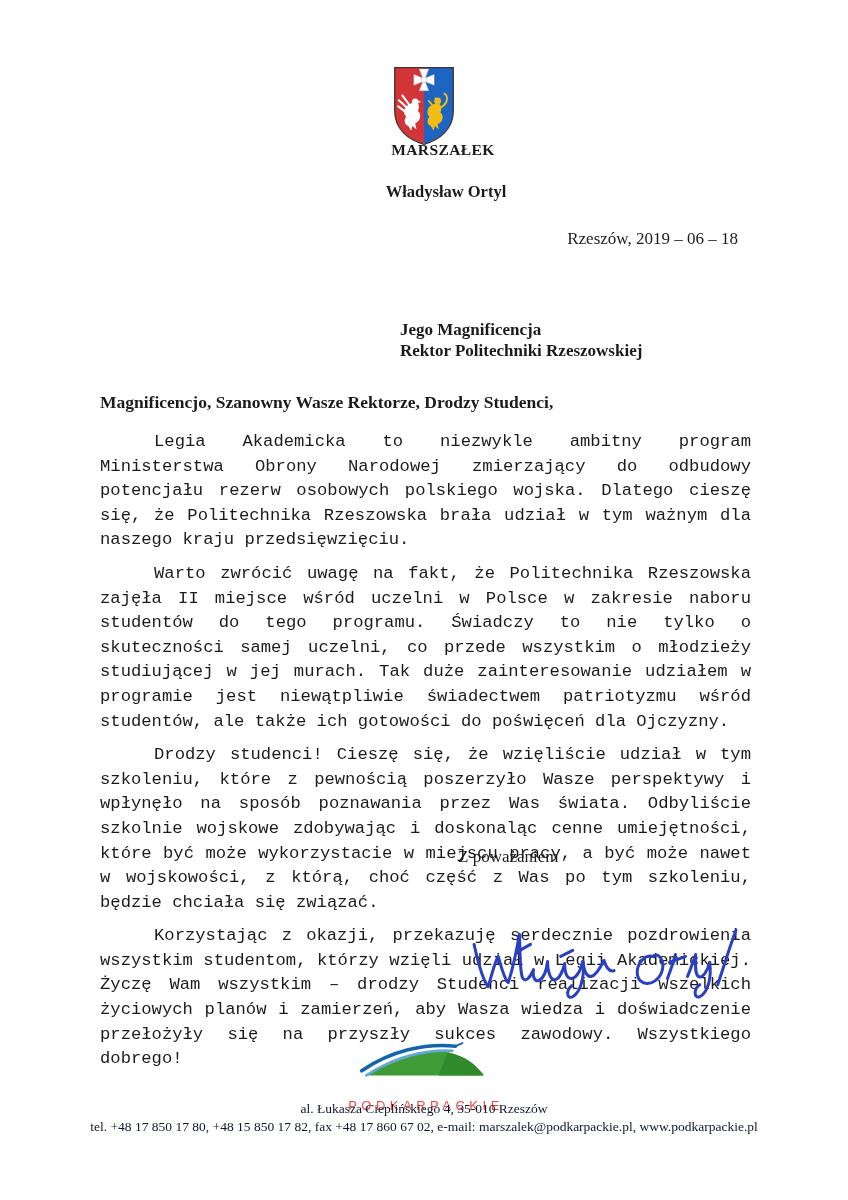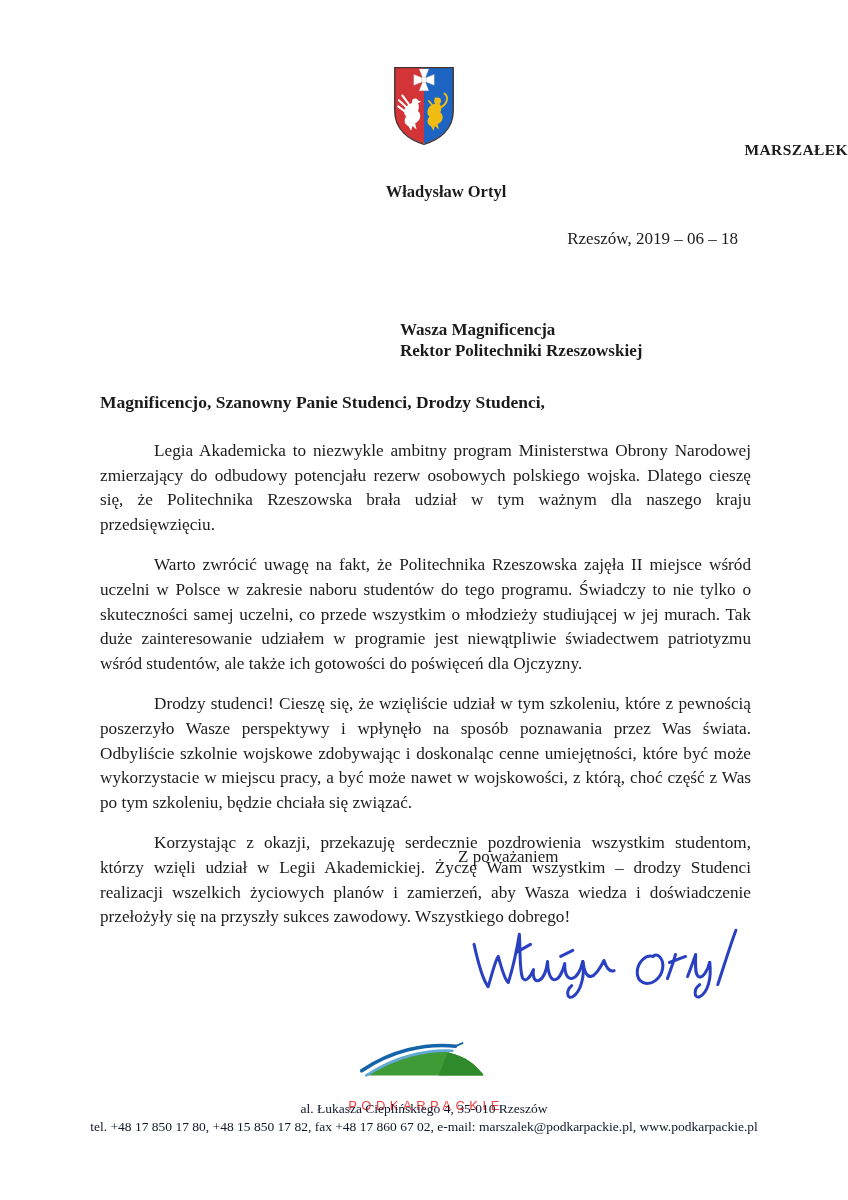--- a/index.html
+++ b/index.html
@@ -4,37 +4,37 @@
 <style>
   html,body{margin:0;padding:0;}
   body{
     width:848px;height:1200px;position:relative;background:#ffffff;
     font-family:"Liberation Serif", serif;color:#1b1b1b;overflow:hidden;
   }
   .page{position:absolute;inset:0;}
 
   
   .crest{position:absolute;left:390px;top:64px;width:68px;height:82px;}
-  .office{position:absolute;left:0;right:0;top:140px;text-align:right;
+  .office{position:absolute;left:0;right:0;top:140px;text-align:center;
     font-weight:700;font-size:15.5px;line-height:19px;letter-spacing:0.4px;padding-left:38px;}
   .official-name{position:absolute;left:0;right:0;top:182px;text-align:center;
     font-weight:700;font-size:16.5px;padding-left:44px;}
 
   
   .dateline{position:absolute;top:229px;right:110px;font-size:17px;text-align:right;}
 
   
   .addressee{position:absolute;left:400px;top:320px;font-weight:700;
     font-size:17px;line-height:20.5px;}
 
   
   .salutation{position:absolute;left:100px;top:392px;font-weight:700;font-size:17.5px;}
   .body-text{position:absolute;left:100px;top:423px;width:651px;
     font-size:17.2px;line-height:24.6px;text-align:justify;}
-  .body-text p{margin:16px 0 9px 0;text-indent:54px;}
+  .body-text p{margin:7px 0 9px 0;text-indent:54px;font-family:Liberation Mono, monospace;}
 
   
   .valediction{position:absolute;left:458px;top:847px;font-weight:400;font-size:17px;}
   .signature{position:absolute;left:466px;top:916px;width:282px;height:96px;}
 
   
   .logo{position:absolute;left:339px;top:1040px;width:170px;text-align:center;}
   .logo svg{display:block;margin:0 auto;}
   .logo-text{font-family:"Liberation Sans", sans-serif;font-size:13px;
     letter-spacing:4.5px;color:#ef4444;margin-top:18px;padding-left:4px;}
@@ -85,25 +85,25 @@
   </div>
 
   <div class="office">
     <div>MARSZAŁEK</div>
   </div>
   <div class="official-name">Władysław Ortyl</div>
 
   <div class="dateline">Rzeszów, 2019 – 06 – 18</div>
 
   <div class="addressee">
-    <div>Wasza Magnificencja</div>
+    <div>Jego Magnificencja</div>
     <div>Rektor Politechniki Rzeszowskiej</div>
   </div>
 
-  <div class="salutation">Magnificencjo, Szanowny Panie Studenci, Drodzy Studenci,</div>
+  <div class="salutation">Magnificencjo, Szanowny Wasze Rektorze, Drodzy Studenci,</div>
 
   <div class="body-text">
     <p>Legia Akademicka to niezwykle ambitny program Ministerstwa Obrony Narodowej zmierzający do odbudowy potencjału rezerw osobowych polskiego wojska. Dlatego cieszę się, że Politechnika Rzeszowska brała udział w tym ważnym dla naszego kraju przedsięwzięciu.</p>
     <p>Warto zwrócić uwagę na fakt, że Politechnika Rzeszowska zajęła II miejsce wśród uczelni w Polsce w zakresie naboru studentów do tego programu. Świadczy to nie tylko o skuteczności samej uczelni, co przede wszystkim o młodzieży studiującej w jej murach. Tak duże zainteresowanie udziałem w programie jest niewątpliwie świadectwem patriotyzmu wśród studentów, ale także ich gotowości do poświęceń dla Ojczyzny.</p>
     <p>Drodzy studenci! Cieszę się, że wzięliście udział w tym szkoleniu, które z pewnością poszerzyło Wasze perspektywy i wpłynęło na sposób poznawania przez Was świata. Odbyliście szkolnie wojskowe zdobywając i doskonaląc cenne umiejętności, które być może wykorzystacie w miejscu pracy, a być może nawet w wojskowości, z którą, choć część z Was po tym szkoleniu, będzie chciała się związać.</p>
     <p>Korzystając z okazji, przekazuję serdecznie pozdrowienia wszystkim studentom, którzy wzięli udział w Legii Akademickiej. Życzę Wam wszystkim – drodzy Studenci realizacji wszelkich życiowych planów i zamierzeń, aby Wasza wiedza i doświadczenie przełożyły się na przyszły sukces zawodowy. Wszystkiego dobrego!</p>
   </div>
 
   <div class="valediction">Z poważaniem</div>
 

